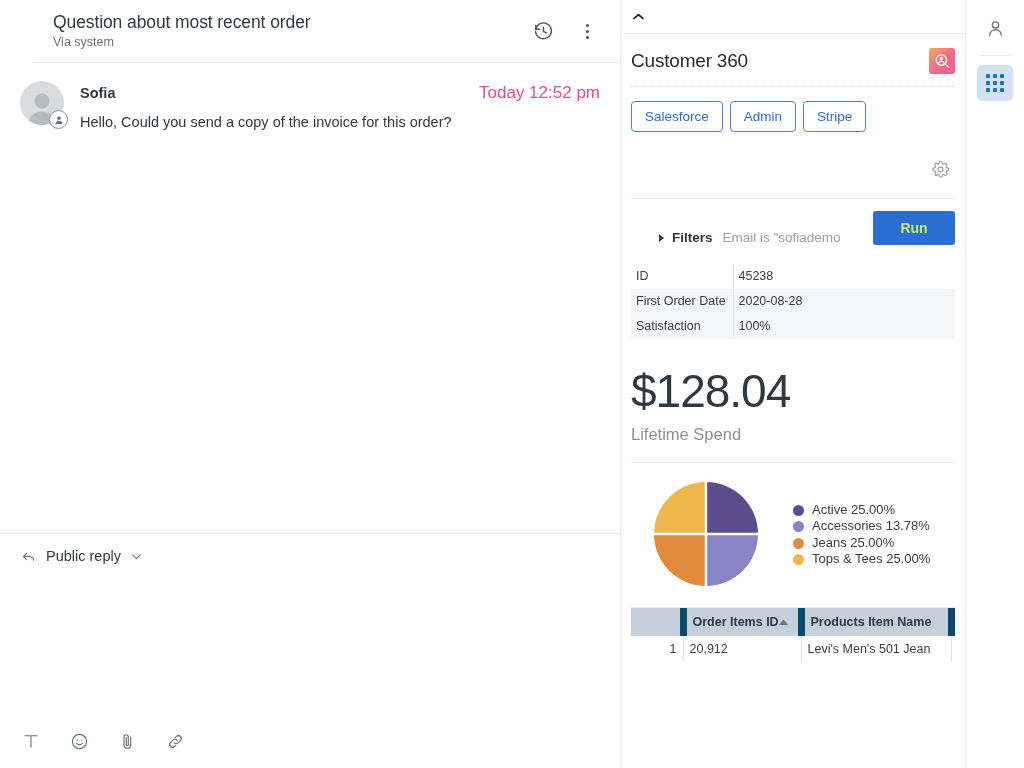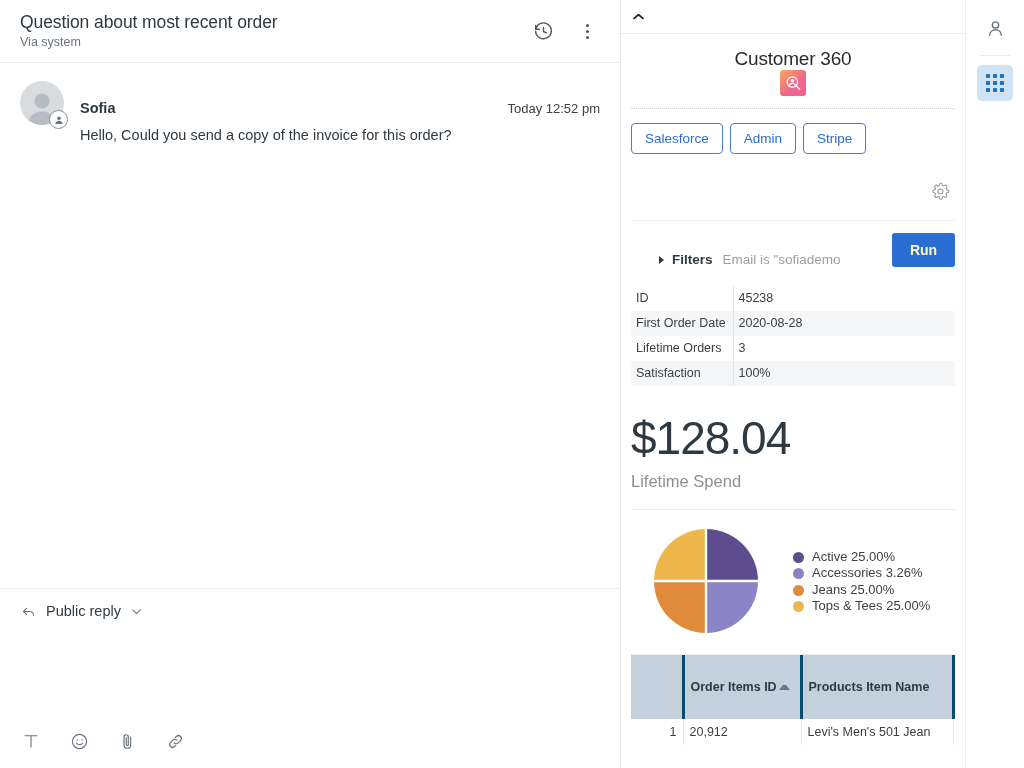--- a/index.html
+++ b/index.html
@@ -17,20 +17,21 @@
     width: 621px; height: 768px;
     display: flex; flex-direction: column;
     background: #fff;
     border-right: 1px solid #e9ebed;
   }
   .conv-header {
     height: 63px; flex: 0 0 63px;
     border-bottom: 1px solid #e9ebed;
     display: flex; align-items: center;
     padding: 0 18px 0 20px;
+    margin-left: 33px;
   }
   .conv-header-texts { flex: 1 1 auto; min-width: 0; }
   .conv-title {
     font-size: 17.5px; font-weight: 400; color: #2f3941;
     line-height: 22px; letter-spacing: -0.1px;
     white-space: nowrap; overflow: hidden; text-overflow: ellipsis;
   }
   .conv-subtitle { font-size: 12.5px; color: #68737d; line-height: 17px; margin-top: 1px; }
   .hdr-icons { display: flex; align-items: center; gap: 14px; flex: 0 0 auto; }
   .icon-btn {
@@ -49,27 +50,27 @@
     overflow: hidden;
   }
   .avatar svg { display: block; }
   .avatar-badge {
     position: absolute; right: -4px; bottom: -4px;
     width: 19px; height: 19px; border-radius: 50%;
     background: #fff; border: 1px solid #87929d;
     display: flex; align-items: center; justify-content: center;
   }
   .msg-body { flex: 1 1 auto; min-width: 0; padding-top: 2px; }
-  .msg-top { display: flex; align-items: baseline; margin-top: 17px; }
+  .msg-top { display: flex; align-items: baseline; }
   .msg-author { font-size: 14.5px; font-weight: 700; color: #2f3941; flex: 1 1 auto; }
-  .msg-time { font-size: 13px; color: #404040; flex: 0 0 auto; }
+  .msg-time { font-size: 17px; color: #ec4899; flex: 0 0 auto; }
   .msg-text { font-size: 14.5px; color: #2f3941; line-height: 22px; margin-top: 8px; }
 
   .composer {
-    flex: 0 0 auto; border-top: 1px solid #e9ebed; height: 180px;
+    flex: 0 0 auto; border-top: 1px solid #e9ebed; height: 235px;
     display: flex; flex-direction: column; padding: 14px 20px 16px 20px;
   }
   .reply-mode { display: flex; align-items: center; gap: 9px; cursor: pointer; }
   .reply-label { font-size: 14.5px; color: #2f3941; }
   .composer-spacer { flex: 1 1 auto; }
   .composer-tools { display: flex; align-items: center; gap: 26px; color: #68737d; }
   .tool { cursor: pointer; display: flex; align-items: center; justify-content: center; width: 22px; height: 22px; }
 
   
   .app-pane {
@@ -80,21 +81,20 @@
   .app-collapse {
     height: 34px; flex: 0 0 34px; border-bottom: 1px solid #e9ebed;
     display: flex; align-items: center; padding-left: 10px; cursor: pointer;
   }
   .app-scroll { flex: 1 1 auto; overflow: hidden; }
   .app-inner { padding: 0 10px; }
 
   .c360-title-row {
     display: flex; align-items: center; padding: 14px 0 12px 0;
     border-bottom: 1px dotted #d0d3d6;
-    flex-direction: column;
   }
   .c360-title { font-size: 19px; font-weight: 400; color: #2b2b2b; flex: 1 1 auto; letter-spacing: -0.2px; }
   .c360-logo {
     width: 26px; height: 26px; border-radius: 3px;
     background: linear-gradient(135deg, #f7a85c 0%, #ef6a8a 55%, #ef5f95 100%);
     display: flex; align-items: center; justify-content: center; flex: 0 0 auto;
   }
 
   .tab-row { display: flex; gap: 7px; padding: 14px 0 0 0; }
   .tab-btn {
@@ -108,22 +108,22 @@
 
   .filter-row { display: flex; align-items: flex-end; padding: 12px 0 13px 0; gap: 10px; }
   .filters-toggle { display: flex; align-items: center; gap: 8px; cursor: pointer; padding-left: 28px; }
   .caret-right { width: 0; height: 0; border-left: 5px solid #2f3941; border-top: 4px solid transparent; border-bottom: 4px solid transparent; }
   .filters-label { font-size: 13.5px; font-weight: 700; color: #2f3941; }
   .filter-summary {
     font-size: 13.5px; color: #9aa0a6; flex: 1 1 auto;
     white-space: nowrap; overflow: hidden; min-width: 0;
   }
   .run-btn {
-    background: #2a6ed4; color: #fef9c3; border: none; border-radius: 3px;
-    font-size: 14px; font-weight: 700; padding: 9px 0; width: 63px; cursor: pointer;
+    background: #2a6ed4; color: #bef264; border: none; border-radius: 3px;
+    font-size: 14px; font-weight: 700; padding: 9px 0; width: 82px; cursor: pointer;
     font-family: "Liberation Sans", sans-serif; flex: 0 0 auto;
   }
 
   
   .kv-table { width: 100%; border-collapse: collapse; margin-top: 6px; }
   .kv-table td {
     font-size: 12.5px; color: #3c4043; padding: 5px 6px 5px 5px; line-height: 15px;
     vertical-align: middle;
     margin-top: 25px;
   }
@@ -141,21 +141,21 @@
   .legend { flex: 1 1 auto; min-width: 0; display: flex; flex-direction: column; gap: 1px; }
   .legend-item { display: flex; align-items: flex-start; gap: 8px; }
   .legend-dot { width: 11px; height: 11px; border-radius: 50%; flex: 0 0 auto; margin-top: 3px; }
   .legend-text { font-size: 13px; color: #3c4043; line-height: 15.5px; }
 
   
   .ioh-title { text-align: center; font-size: 19px; color: #7c8085; font-weight: 300; padding: 12px 0 12px 0; }
   .ioh-table { width: 100%; border-collapse: collapse; table-layout: fixed; }
   .ioh-table th {
     background: #c5d0dd; font-size: 12.5px; font-weight: 700; color: #2f3941;
-    padding: 25px 6px; text-align: left; border-right: 3px solid #0c4a6e; height: 22px;
+    padding: 7px 6px; text-align: left; border-right: 7px solid #0c4a6e; height: 22px;
   }
   .ioh-table th.idx { width: 52px; }
   .ioh-table th.oid { width: 118px; }
   .ioh-table td {
     font-size: 12.5px; color: #3c4043; padding: 5px 6px; line-height: 16px;
     border-right: 1px solid #e4e6e8; white-space: nowrap; overflow: hidden;
   }
   .ioh-table td.idx { text-align: right; color: #3c4043; }
   .th-inner { display: flex; align-items: center; }
   .th-inner span { flex: 1 1 auto; }
@@ -322,24 +322,20 @@
         <table class="kv-table">
           <tbody>
             <tr>
               <td class="k">ID</td>
               <td class="v">45238</td>
             </tr>
             <tr class="alt">
               <td class="k">First Order Date</td>
               <td class="v">2020-08-28</td>
             </tr>
-            <tr>
-              <td class="k">Lifetime Orders</td>
-              <td class="v">3</td>
-            </tr>
             <tr class="alt">
               <td class="k">Satisfaction</td>
               <td class="v">100%</td>
             </tr>
           </tbody>
         </table>
 
         <div class="big-stat">
           <div class="big-value">$128.04</div>
           <div class="big-label">Lifetime Spend</div>
@@ -361,21 +357,21 @@
               <path d="M53 0 L53 106 M0 53 L106 53" stroke="#ffffff" stroke-width="2.4"></path>
             </svg>
           </div>
           <div class="legend">
             <div class="legend-item">
               <span class="legend-dot" style="background:#5d4d8f"></span>
               <span class="legend-text">Active 25.00%</span>
             </div>
             <div class="legend-item">
               <span class="legend-dot" style="background:#8b84c4"></span>
-              <span class="legend-text">Accessories 3.26%</span>
+              <span class="legend-text">Accessories 13.78%</span>
             </div>
             <div class="legend-item">
               <span class="legend-dot" style="background:#e08a3c"></span>
               <span class="legend-text">Jeans 25.00%</span>
             </div>
             <div class="legend-item">
               <span class="legend-dot" style="background:#eeb64b"></span>
               <span class="legend-text">Tops &amp; Tees 25.00%</span>
             </div>
           </div>

